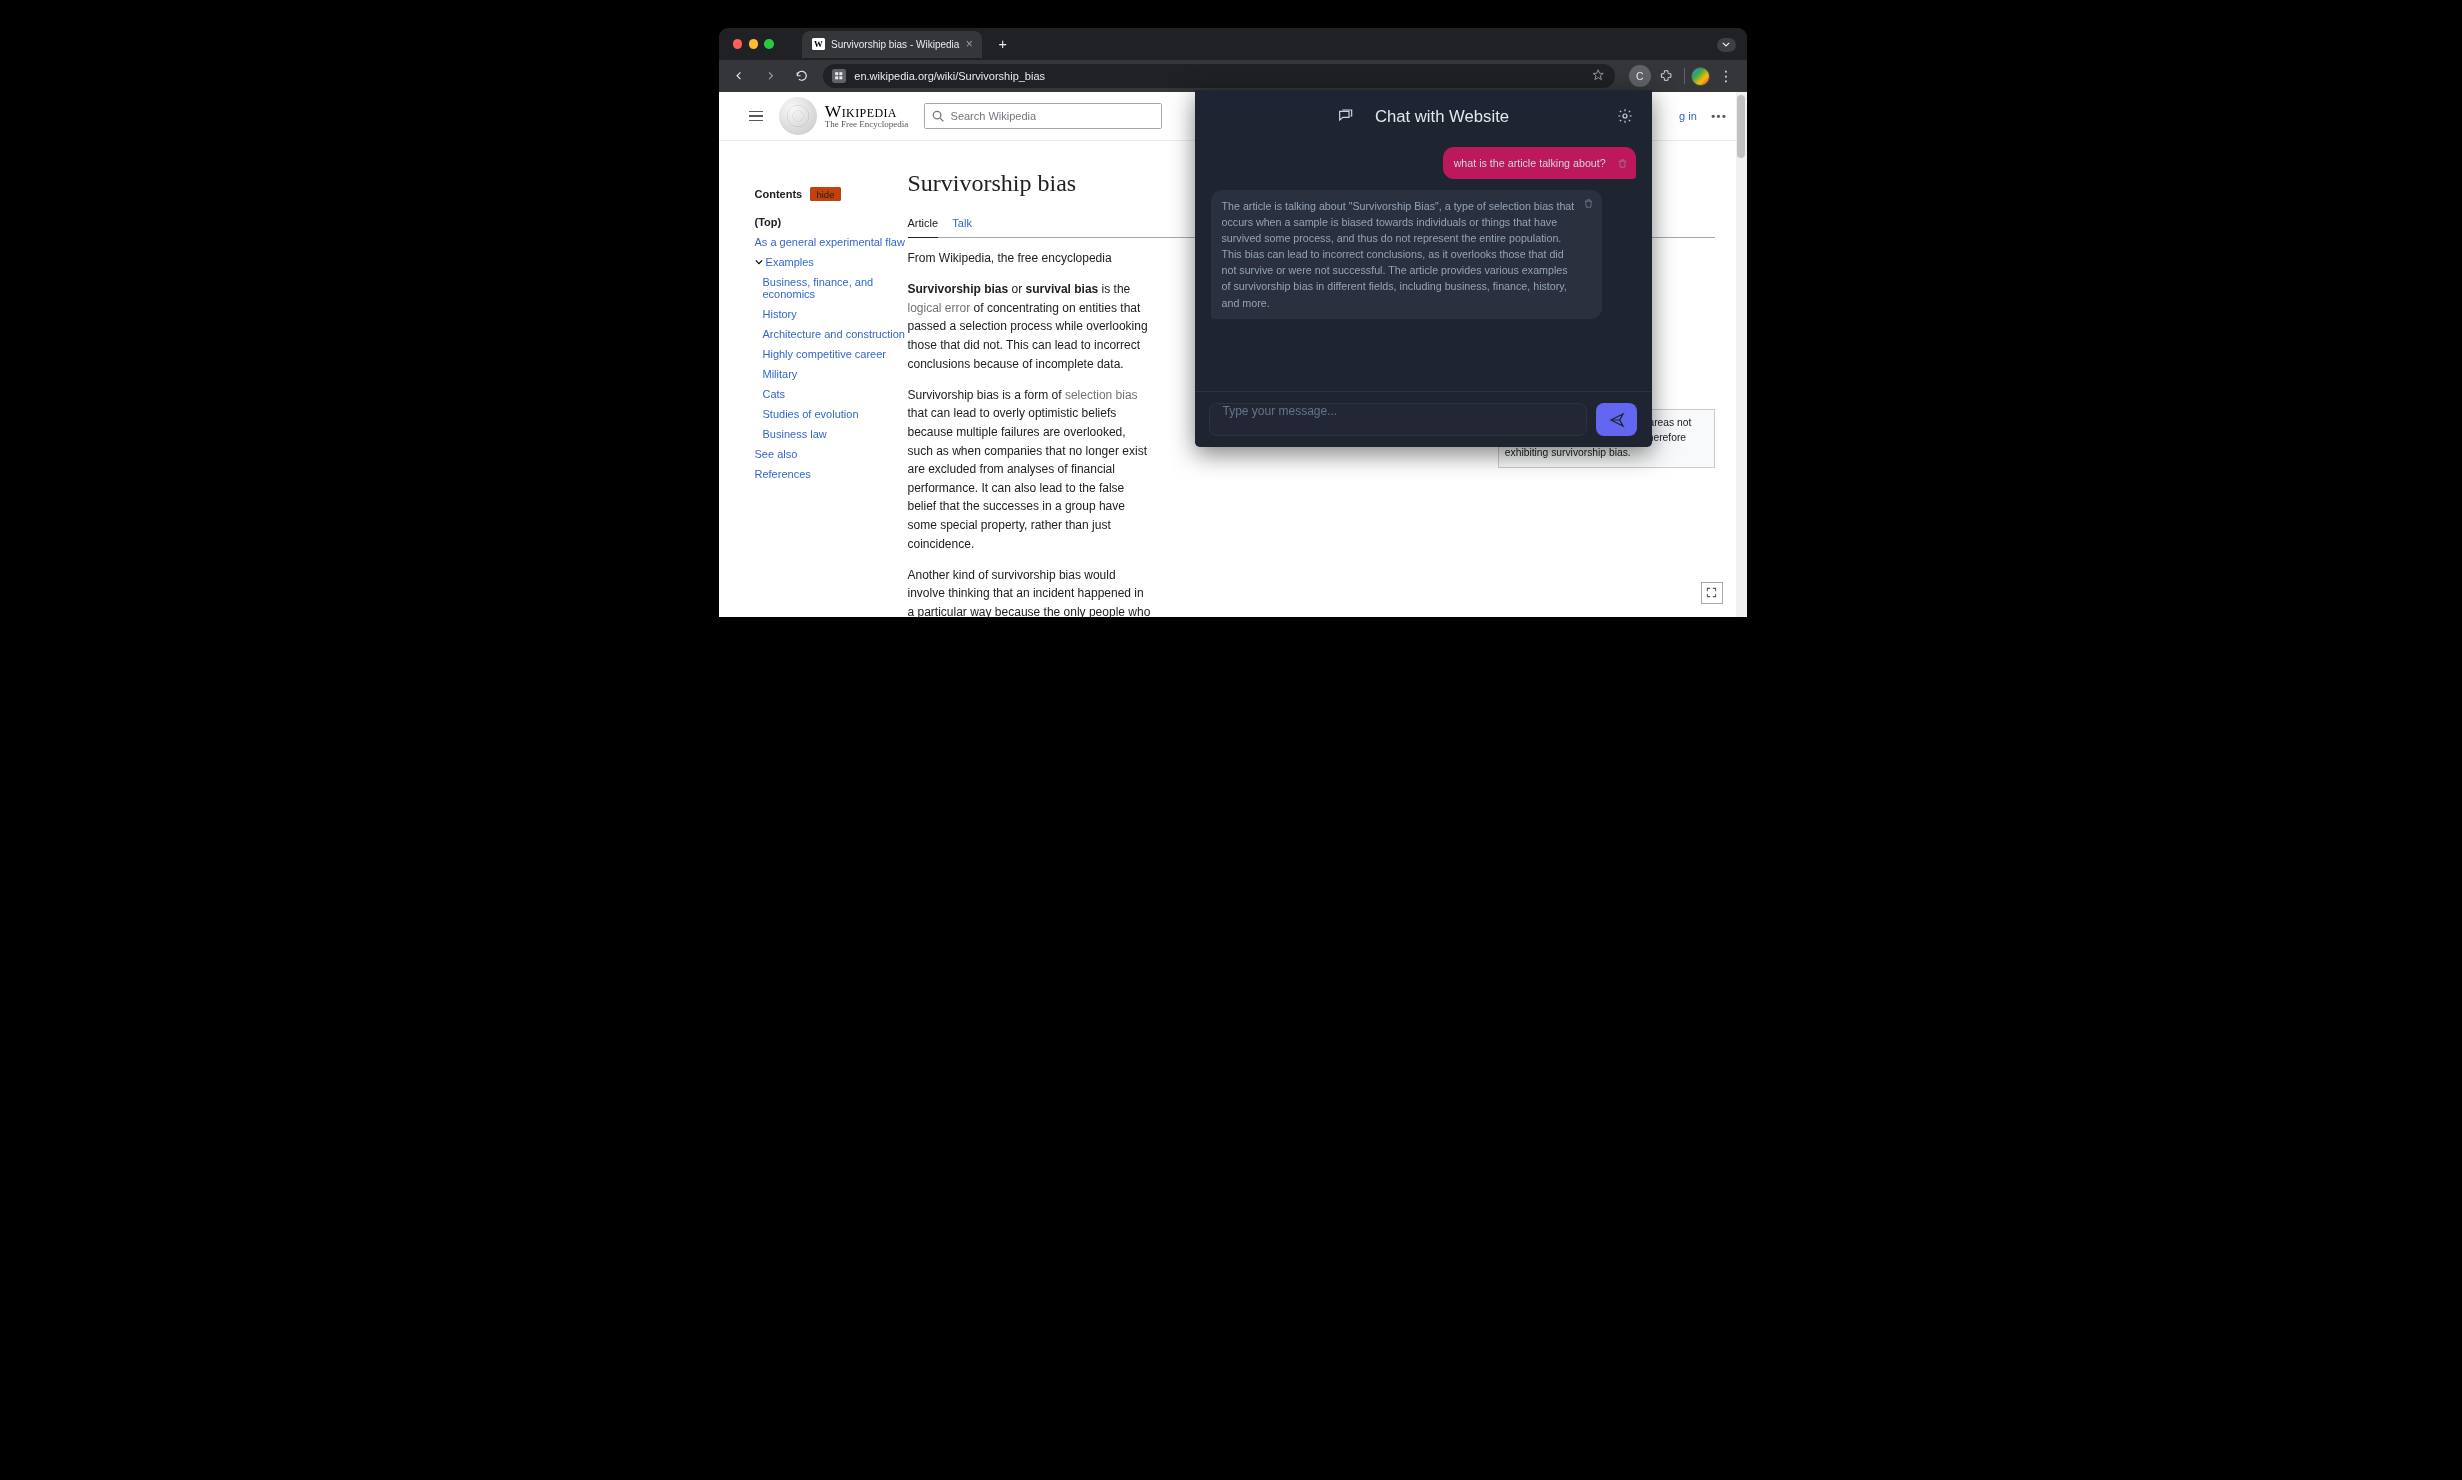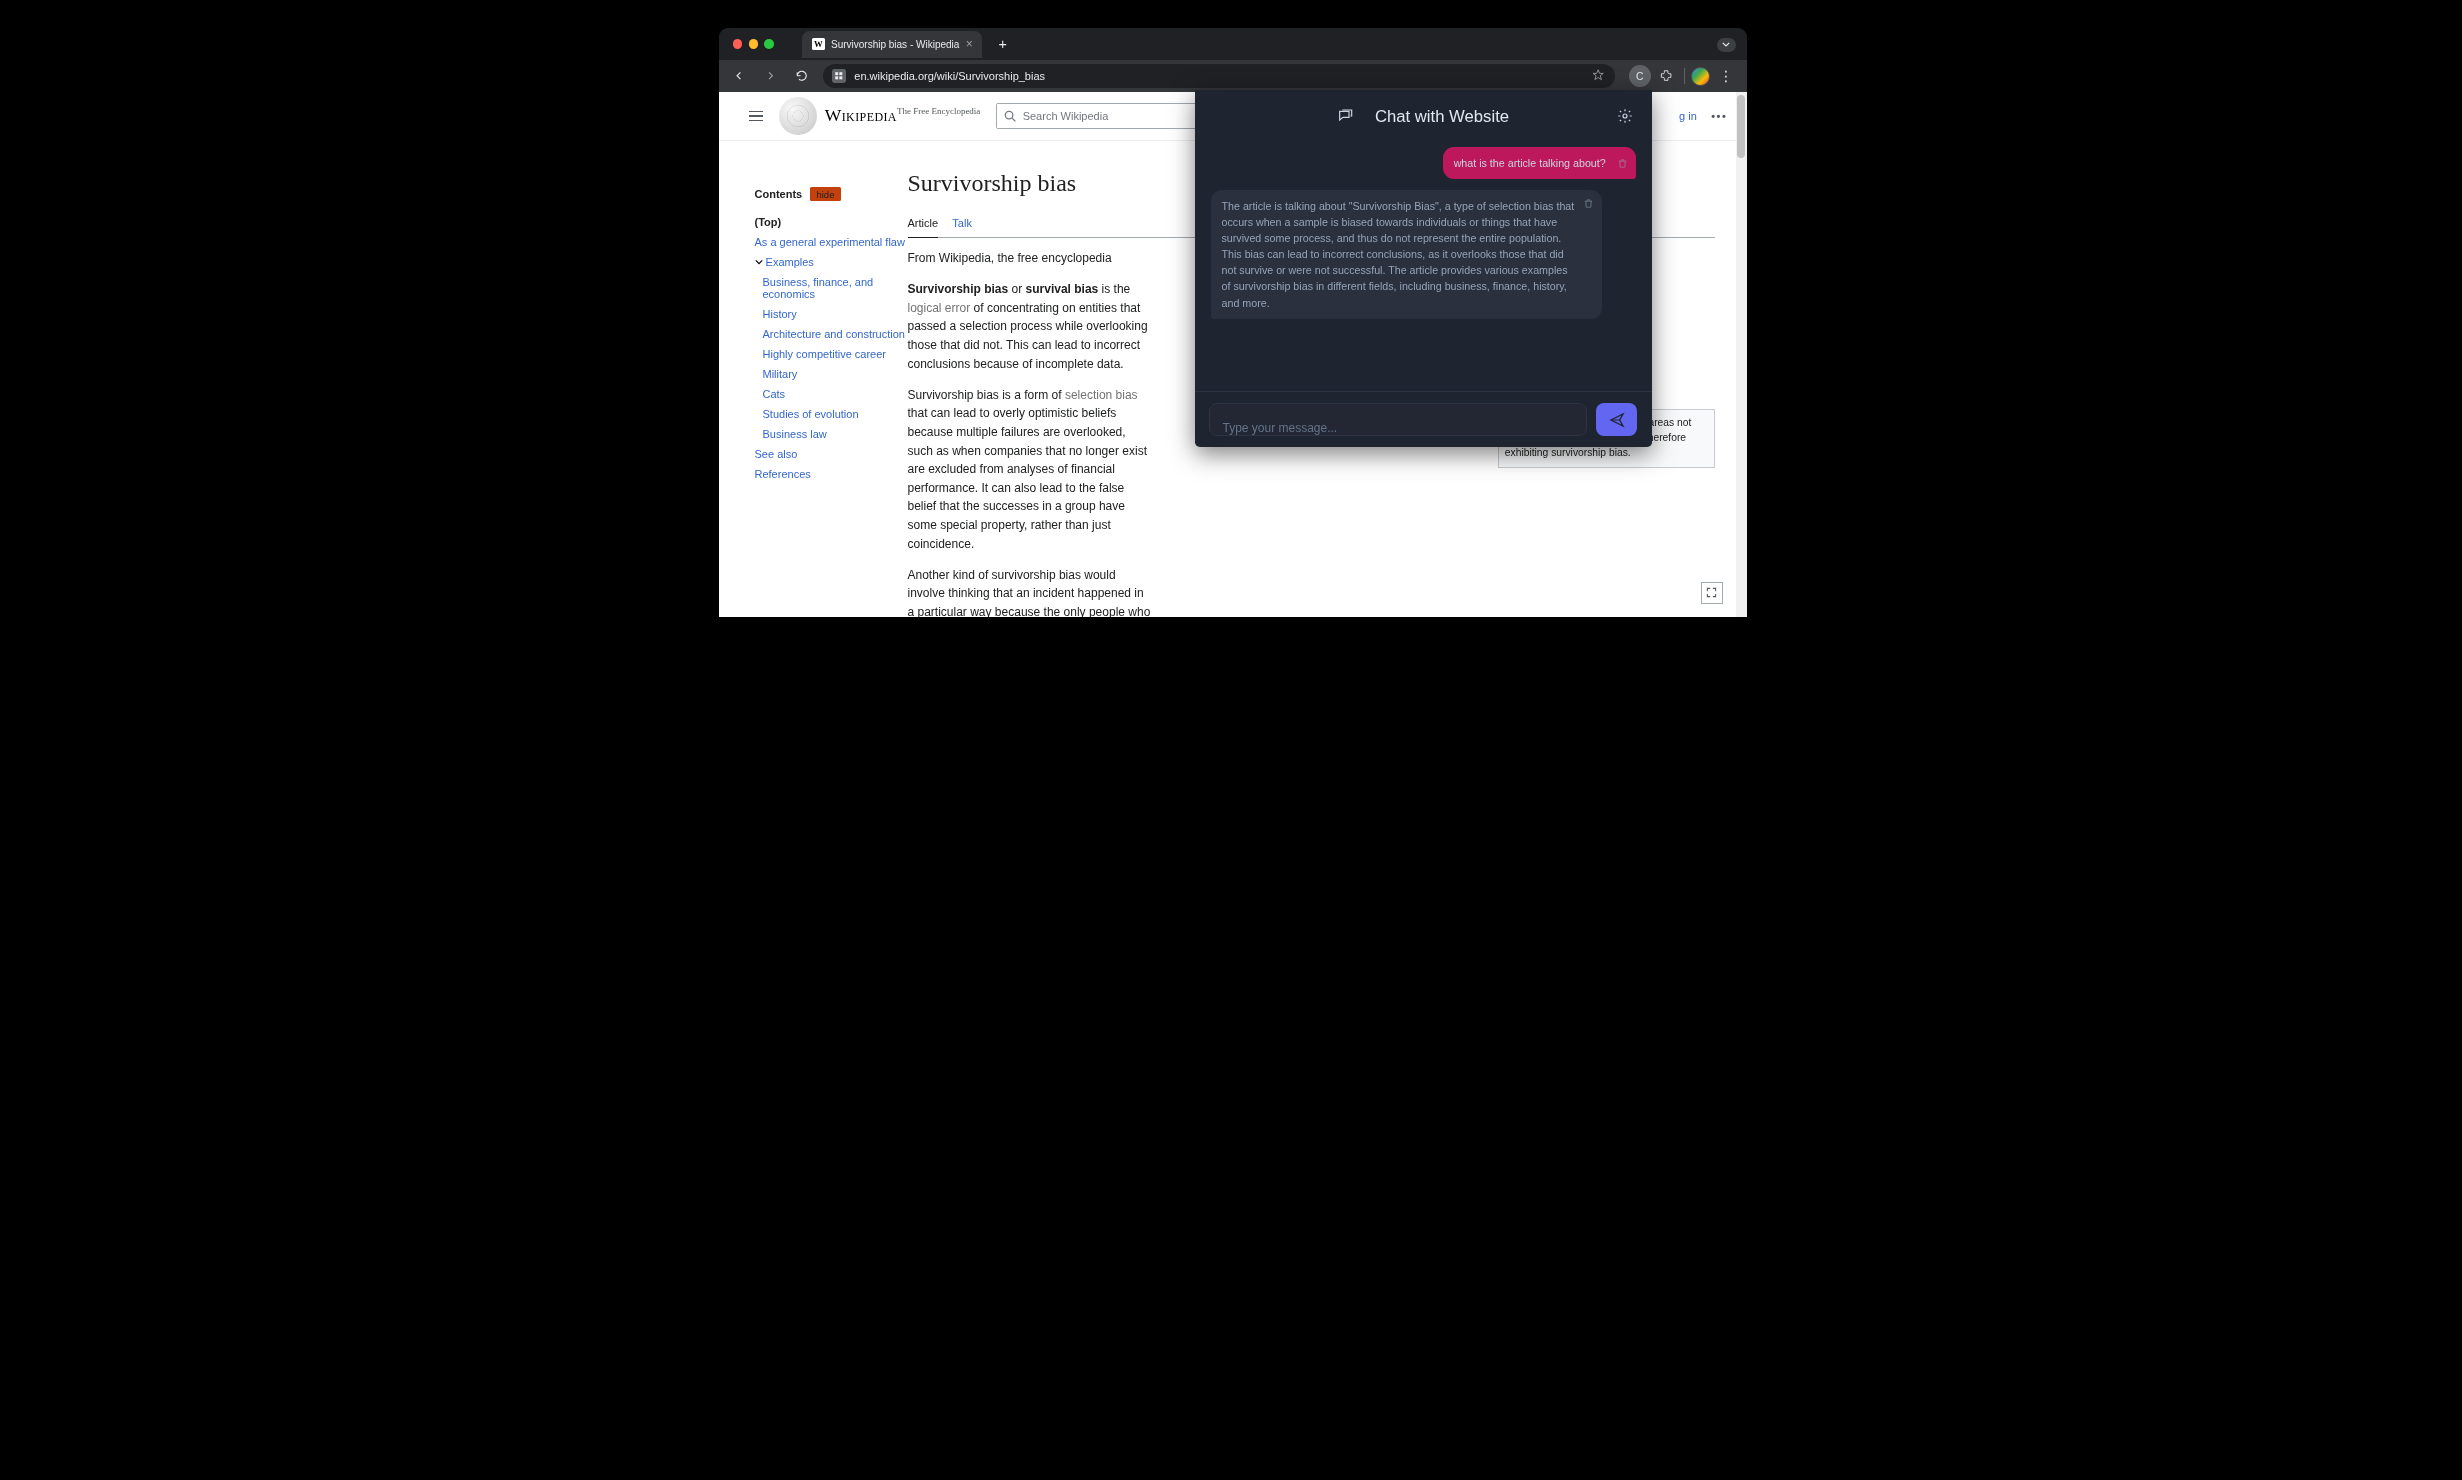--- a/index.html
+++ b/index.html
@@ -40,21 +40,21 @@
   .v-scroll { position:absolute; right:0; top:0; width:11px; height:100%; background:#f1f1f1; }
   .v-scroll-thumb { position:absolute; right:1.6px; top:3.2px; width:8px; height:63px; background:#c1c1c1; border-radius:4px; }
 
   
   .wp-header { height:49px; display:flex; align-items:center; padding:0 19px 0 30px; border-bottom:0.8px solid #eaecf0; gap:16px; }
   .hamburger{display:flex;flex-direction:column;gap:2.8px;cursor:pointer;}
   .hamburger span{width:14.3px;height:1.6px;background:#54595d;}
   .wp-logo-wrap{display:flex;align-items:center;gap:8px;}
   .wp-globe{width:38px;height:38px;border-radius:50%;background:radial-gradient(circle at 35% 30%,#f8f8f8,#d5d5d5 70%,#bbb);position:relative;overflow:hidden;}
   .wp-globe::before{content:"";position:absolute;inset:3.2px;border-radius:50%;background:repeating-radial-gradient(circle at 50% 50%,transparent 0 4.8px,rgba(0,0,0,.08) 4.8px 5.6px);}
-  .wp-wordmark{display:flex;flex-direction:row;line-height:1;}
+  .wp-wordmark{display:flex;flex-direction:column;line-height:1;}
   .wp-wordmark .w1{font-family:"Linux Libertine","Georgia",serif;font-size:17.5px;letter-spacing:0.4px;font-variant:small-caps;}
   .wp-wordmark .w2{font-family:"Linux Libertine","Georgia",serif;font-size:9px;color:#54595d;}
   .wp-search{flex:0 0 238px;height:25.4px;border:0.8px solid #a2a9b1;border-radius:1.6px;display:flex;align-items:center;padding:0 6.3px;gap:6.3px;color:#72777d;font-size:11px;}
   .wp-search svg{width:12.7px;height:12.7px;fill:#72777d;}
   .wp-header-right{margin-left:auto;display:flex;align-items:center;gap:14.3px;font-size:11px;}
   .wp-header-right a{color:#3366cc;text-decoration:none;cursor:pointer;}
   .wp-header-right .more-dots{color:#54595d;letter-spacing:1.6px;font-weight:bold;}
 
   
   .wp-body { display:flex; height:calc(100% - 49px); }
@@ -95,21 +95,21 @@
   .chat-msgs{flex:1;padding:3.2px 16px 8px;overflow:auto;}
   .msg-row{display:flex;margin-bottom:11px;}
   .msg-row.user{justify-content:flex-end;}
   .bubble{position:relative;border-radius:11px;padding:8px 11px;font-size:10.7px;line-height:1.5;background:#323846;max-width:92%;}
   .bubble.user{background:#be185d;color:#cbd5e1;border-bottom-right-radius:3.2px;}
   .bubble.bot{background:#2a303d;color:#94a3b8;border-bottom-left-radius:3.2px;padding-right:27px;}
   .trash{position:absolute;top:6.3px;right:8px;opacity:.6;cursor:pointer;}
   .trash svg{width:11px;height:11px;stroke:#94a3b8;}
   .bubble.user .trash{right:-3.2px;position:relative;display:inline-block;margin-left:4.8px;top:1.6px;}
   .chat-input-row{height:56px;border-top:0.8px solid #2d3340;display:flex;align-items:center;padding:0 14.3px;gap:9.5px;}
-  .chat-input{flex:1;height:33px;background:#222733;border:0.8px solid #2d3340;border-radius:8px;padding:0 12.7px;color:#cbd5e1;font-size:12px;display:flex;align-items:flex-end;}
+  .chat-input{flex:1;height:33px;background:#222733;border:0.8px solid #2d3340;border-radius:8px;padding:0 12.7px;color:#cbd5e1;font-size:12px;display:flex;align-items:flex-start;}
   .chat-input span{color:#64748b;}
   .send-btn{width:41px;height:33px;background:#6366f1;border-radius:8px;display:flex;align-items:center;justify-content:center;cursor:pointer;}
   .send-btn svg{width:16px;height:16px;stroke:#1e2430;}
 </style>
 </head>
 <body>
 
 <div class="stage">
   <div class="browser">
 

